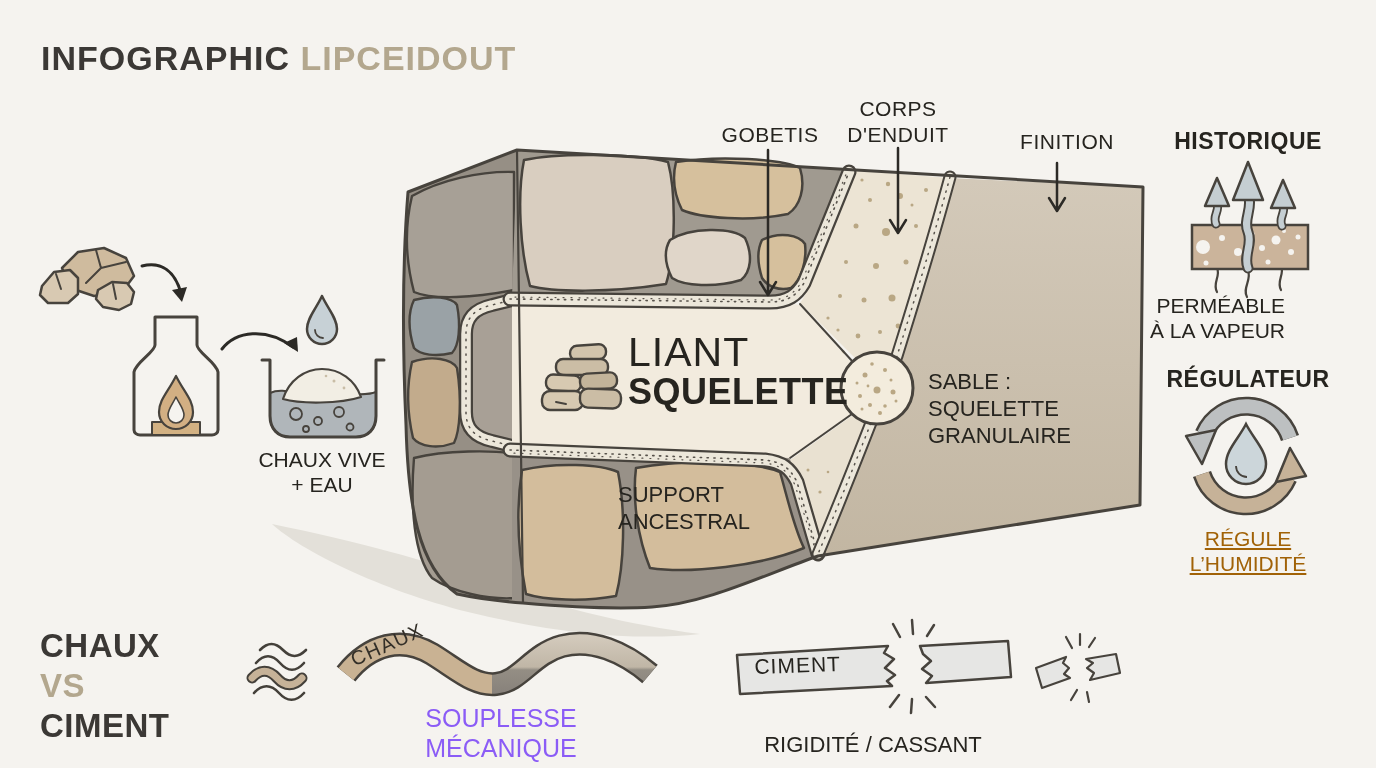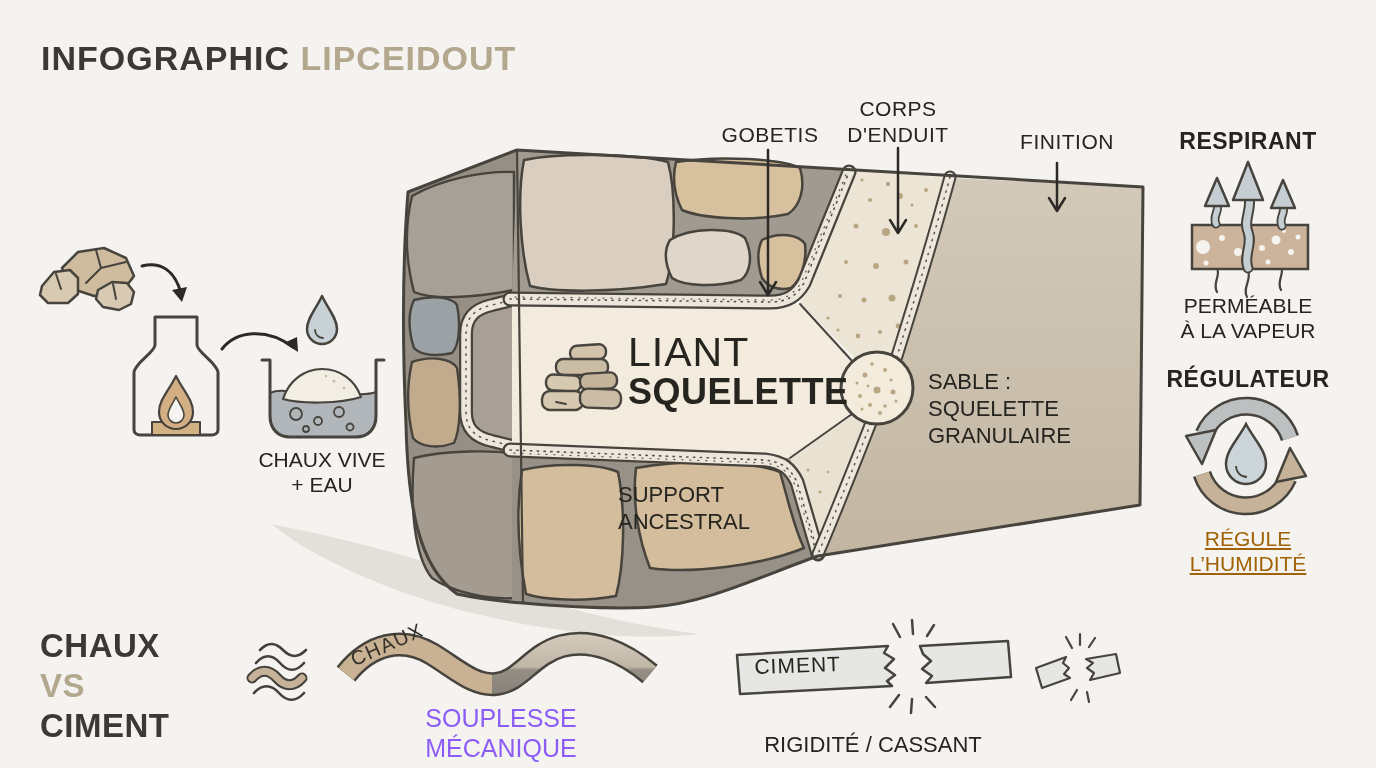--- a/index.html
+++ b/index.html
@@ -19,21 +19,21 @@
   #gobetis-label{left:700px;top:115px;width:140px;margin-top:8px;}
   #corps-label{left:828px;top:96px;width:140px;line-height:1.22;}
   #finition-label{left:997px;top:130px;width:140px;}
   #liant-title{left:628px;top:332px;color:#26241f;}
   #liant-title .l1{font-size:41px;font-weight:normal;letter-spacing:1px;line-height:1.0;}
   #liant-title .l2{font-size:36px;font-weight:bold;letter-spacing:.5px;line-height:1.05;}
   #sable-label{left:928px;top:369px;font-size:22px;line-height:1.22;color:#26241f;}
   #support-label{left:618px;top:482px;font-size:22px;line-height:1.22;color:#26241f;}
   .prop-title{font-size:23px;font-weight:bold;letter-spacing:.5px;color:#26241f;}
   #respirant-title{left:1158px;top:128px;width:180px;}
-  #permeable-caption{left:1148px;top:294px;width:200px;font-size:21px;color:#26241f;}
+  #permeable-caption{left:1085px;top:294px;width:200px;font-size:21px;color:#26241f;text-align:right;}
   #regulateur-title{left:1158px;top:366px;width:180px;}
   #regule-caption{left:1148px;top:527px;width:200px;font-size:21px;color:#a16207;text-decoration:underline;}
   #calcaire-label{left:106px;top:448px;width:140px;font-size:21px;color:#26241f;}
   #chauxvive-label{left:252px;top:448px;width:140px;font-size:21px;color:#26241f;}
   #comparison-title{left:40px;top:626px;font-size:33px;font-weight:bold;line-height:1.21;letter-spacing:.5px;}
   #comparison-title .dark{color:var(--title-dark);}
   #comparison-title .vs{color:var(--accent-tan);}
   #chaux-band-label{left:352px;top:649px;font-size:20px;letter-spacing:1.5px;color:#332f28;transform:rotate(-24deg);transform-origin:0 50%;}
   #souplesse-caption{left:371px;top:704px;width:260px;font-size:25px;color:#8b5cf6;}
   #ciment-bar-label{left:754px;top:655px;font-size:21px;letter-spacing:1px;color:#26241f;transform:rotate(-2deg);transform-origin:0 0;}
@@ -348,21 +348,21 @@
   <div>SABLE :</div>
   <div>SQUELETTE</div>
   <div>GRANULAIRE</div>
 </div>
 
 <div class="txt" id="support-label">
   <div>SUPPORT</div>
   <div>ANCESTRAL</div>
 </div>
 
-<div class="txt prop-title center" id="respirant-title">RESPIRANT</div>
+<div class="txt prop-title center" id="respirant-title">HISTORIQUE</div>
 <div class="txt center" id="permeable-caption">
   <div>PERMÉABLE</div>
   <div>À LA VAPEUR</div>
 </div>
 
 <div class="txt prop-title center" id="regulateur-title">RÉGULATEUR</div>
 <div class="txt center" id="regule-caption">
   <div>RÉGULE</div>
   <div>L’HUMIDITÉ</div>
 </div>

